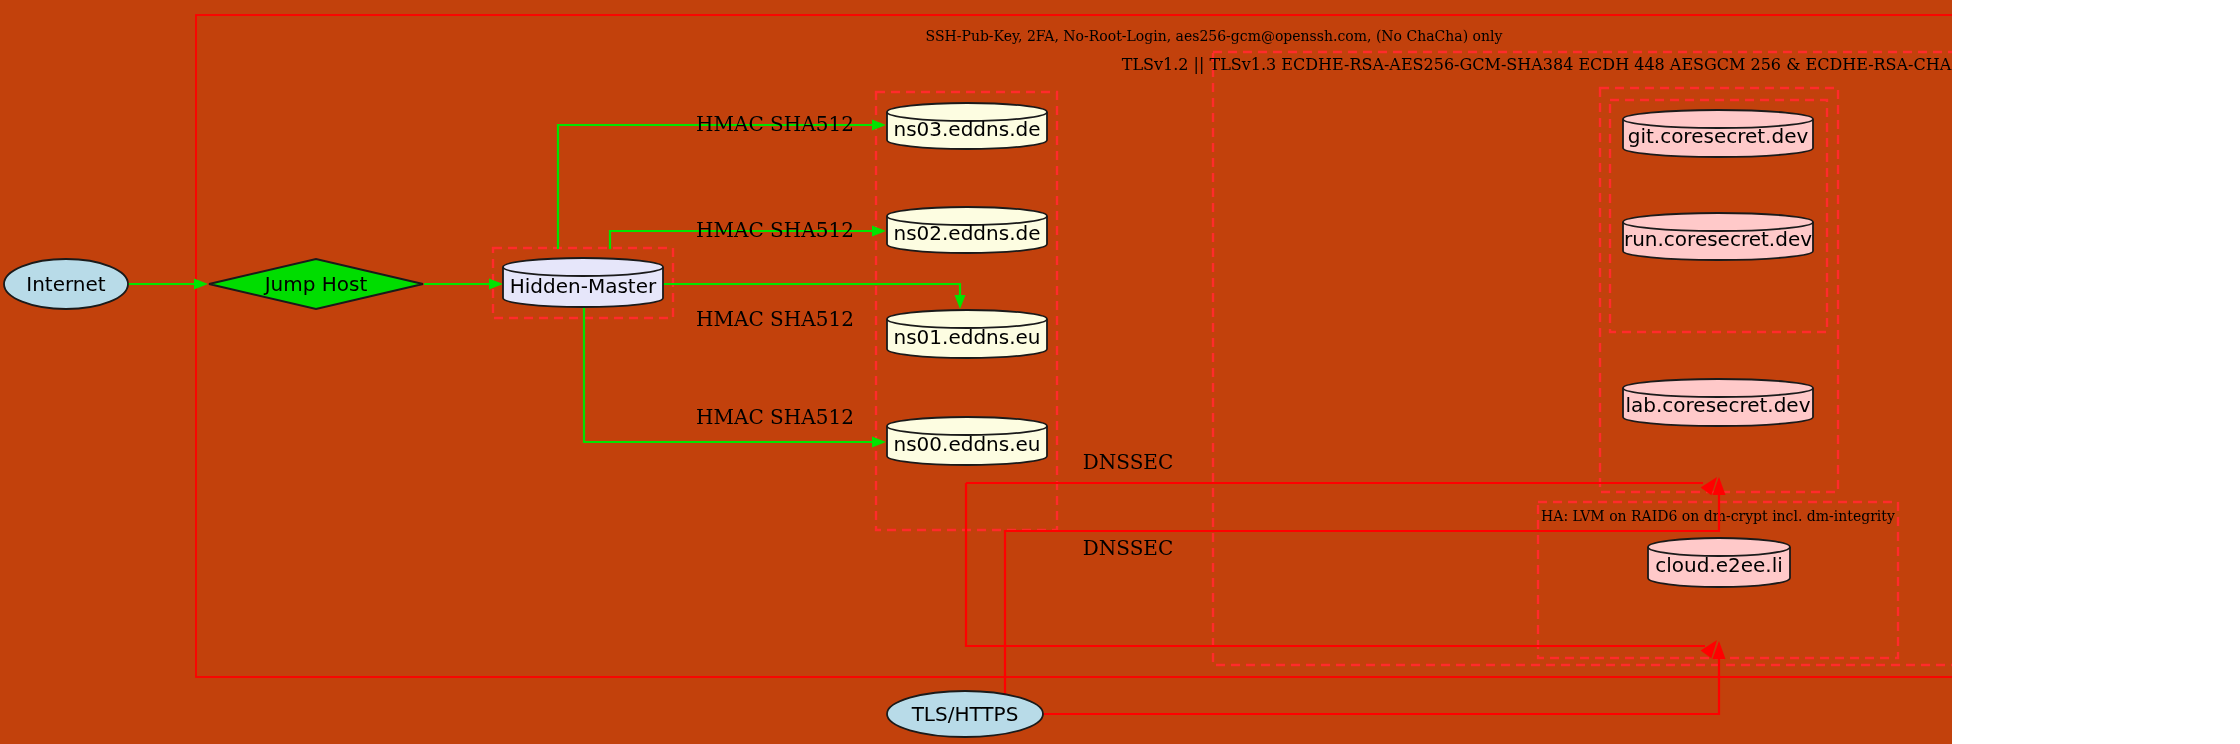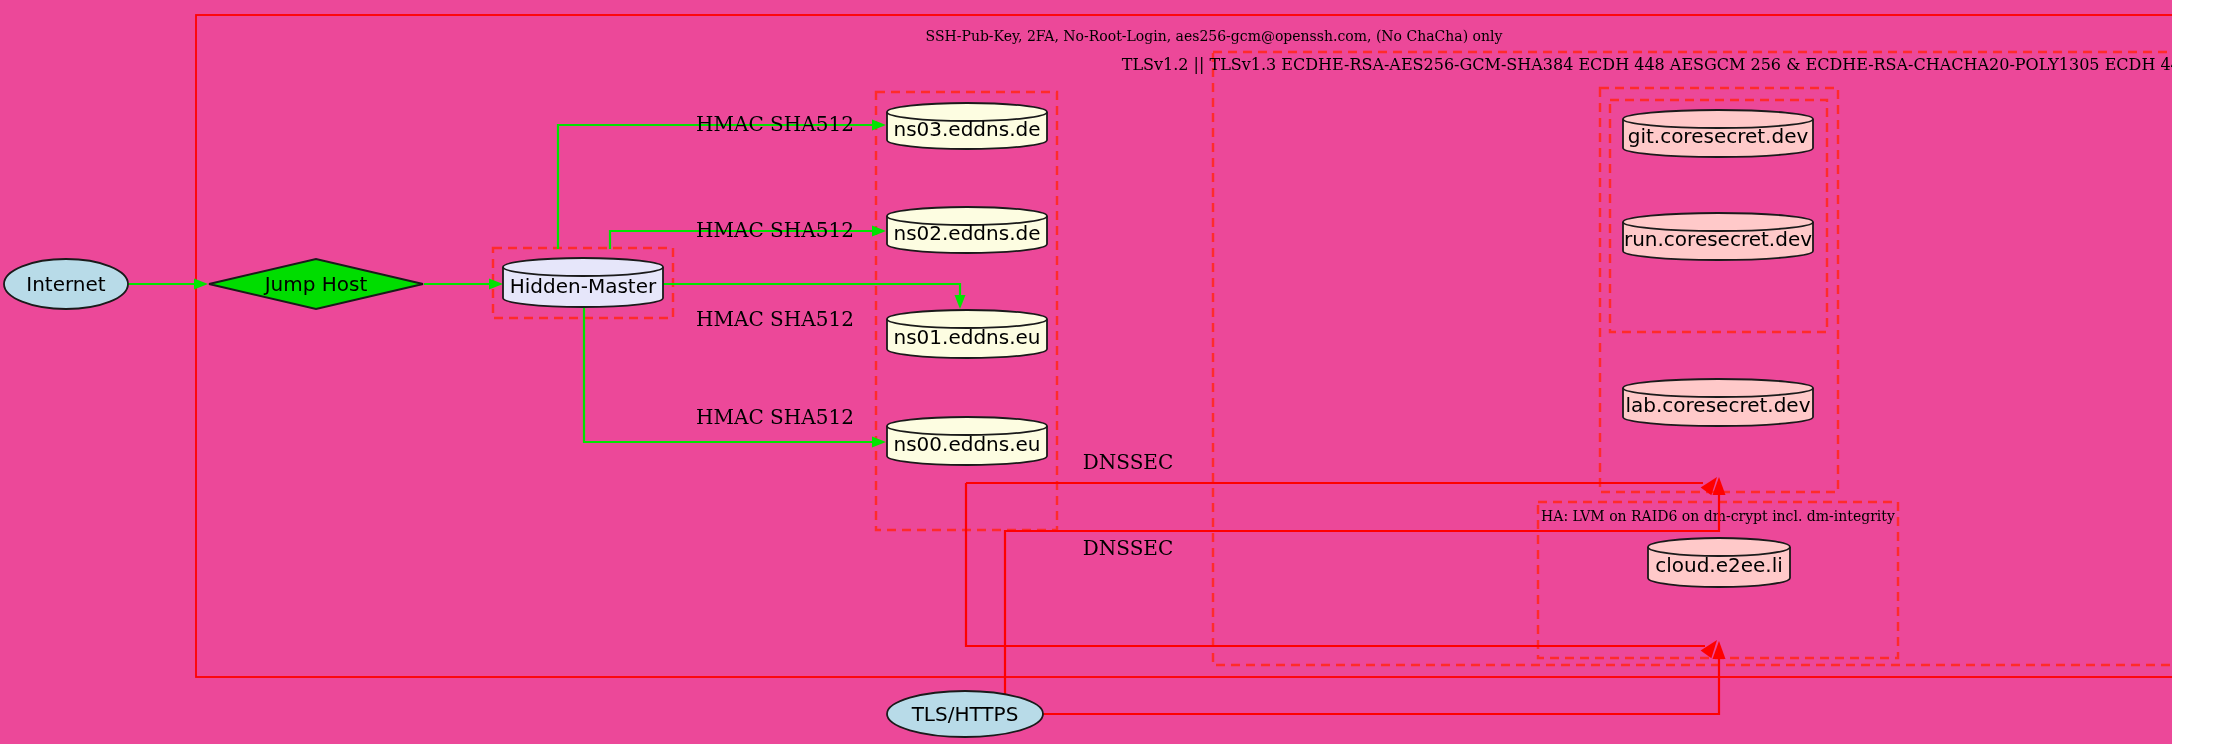--- a/index.html
+++ b/index.html
@@ -1,16 +1,16 @@
 <!DOCTYPE html>
 <html><head>
 <meta charset="utf-8">
 <style>
   html,body{margin:0;padding:0;background:#ffffff;}
-  #stage{position:relative;width:2172px;height:744px;background:#ec4899;overflow:hidden;}
+  #stage{position:relative;width:1952px;height:744px;background:#c2410c;overflow:hidden;}
   svg{display:block;}
   .nlabel{font:20px "DejaVu Sans","Liberation Sans",sans-serif;fill:#000000;text-anchor:middle;}
   .elabel{font:20px "DejaVu Serif","Liberation Serif",serif;fill:#000000;text-anchor:middle;}
   .clabel{font:14px "DejaVu Serif","Liberation Serif",serif;fill:#000000;text-anchor:middle;}
   .clabel-tls{font:16px "DejaVu Serif","Liberation Serif",serif;fill:#000000;text-anchor:middle;}
   .node-shape{stroke:#1a1a1a;stroke-width:1.8;}
   .cyl-lip{fill:none;stroke:#1a1a1a;stroke-width:1.8;}
   .dashedbox{fill:none;stroke:#ff2b2b;stroke-width:2.4;stroke-dasharray:9,6;}
   .solidbox{fill:none;stroke:#ff0000;stroke-width:1.8;}
   .gedge{fill:none;stroke:#00e400;stroke-width:2.2;}

